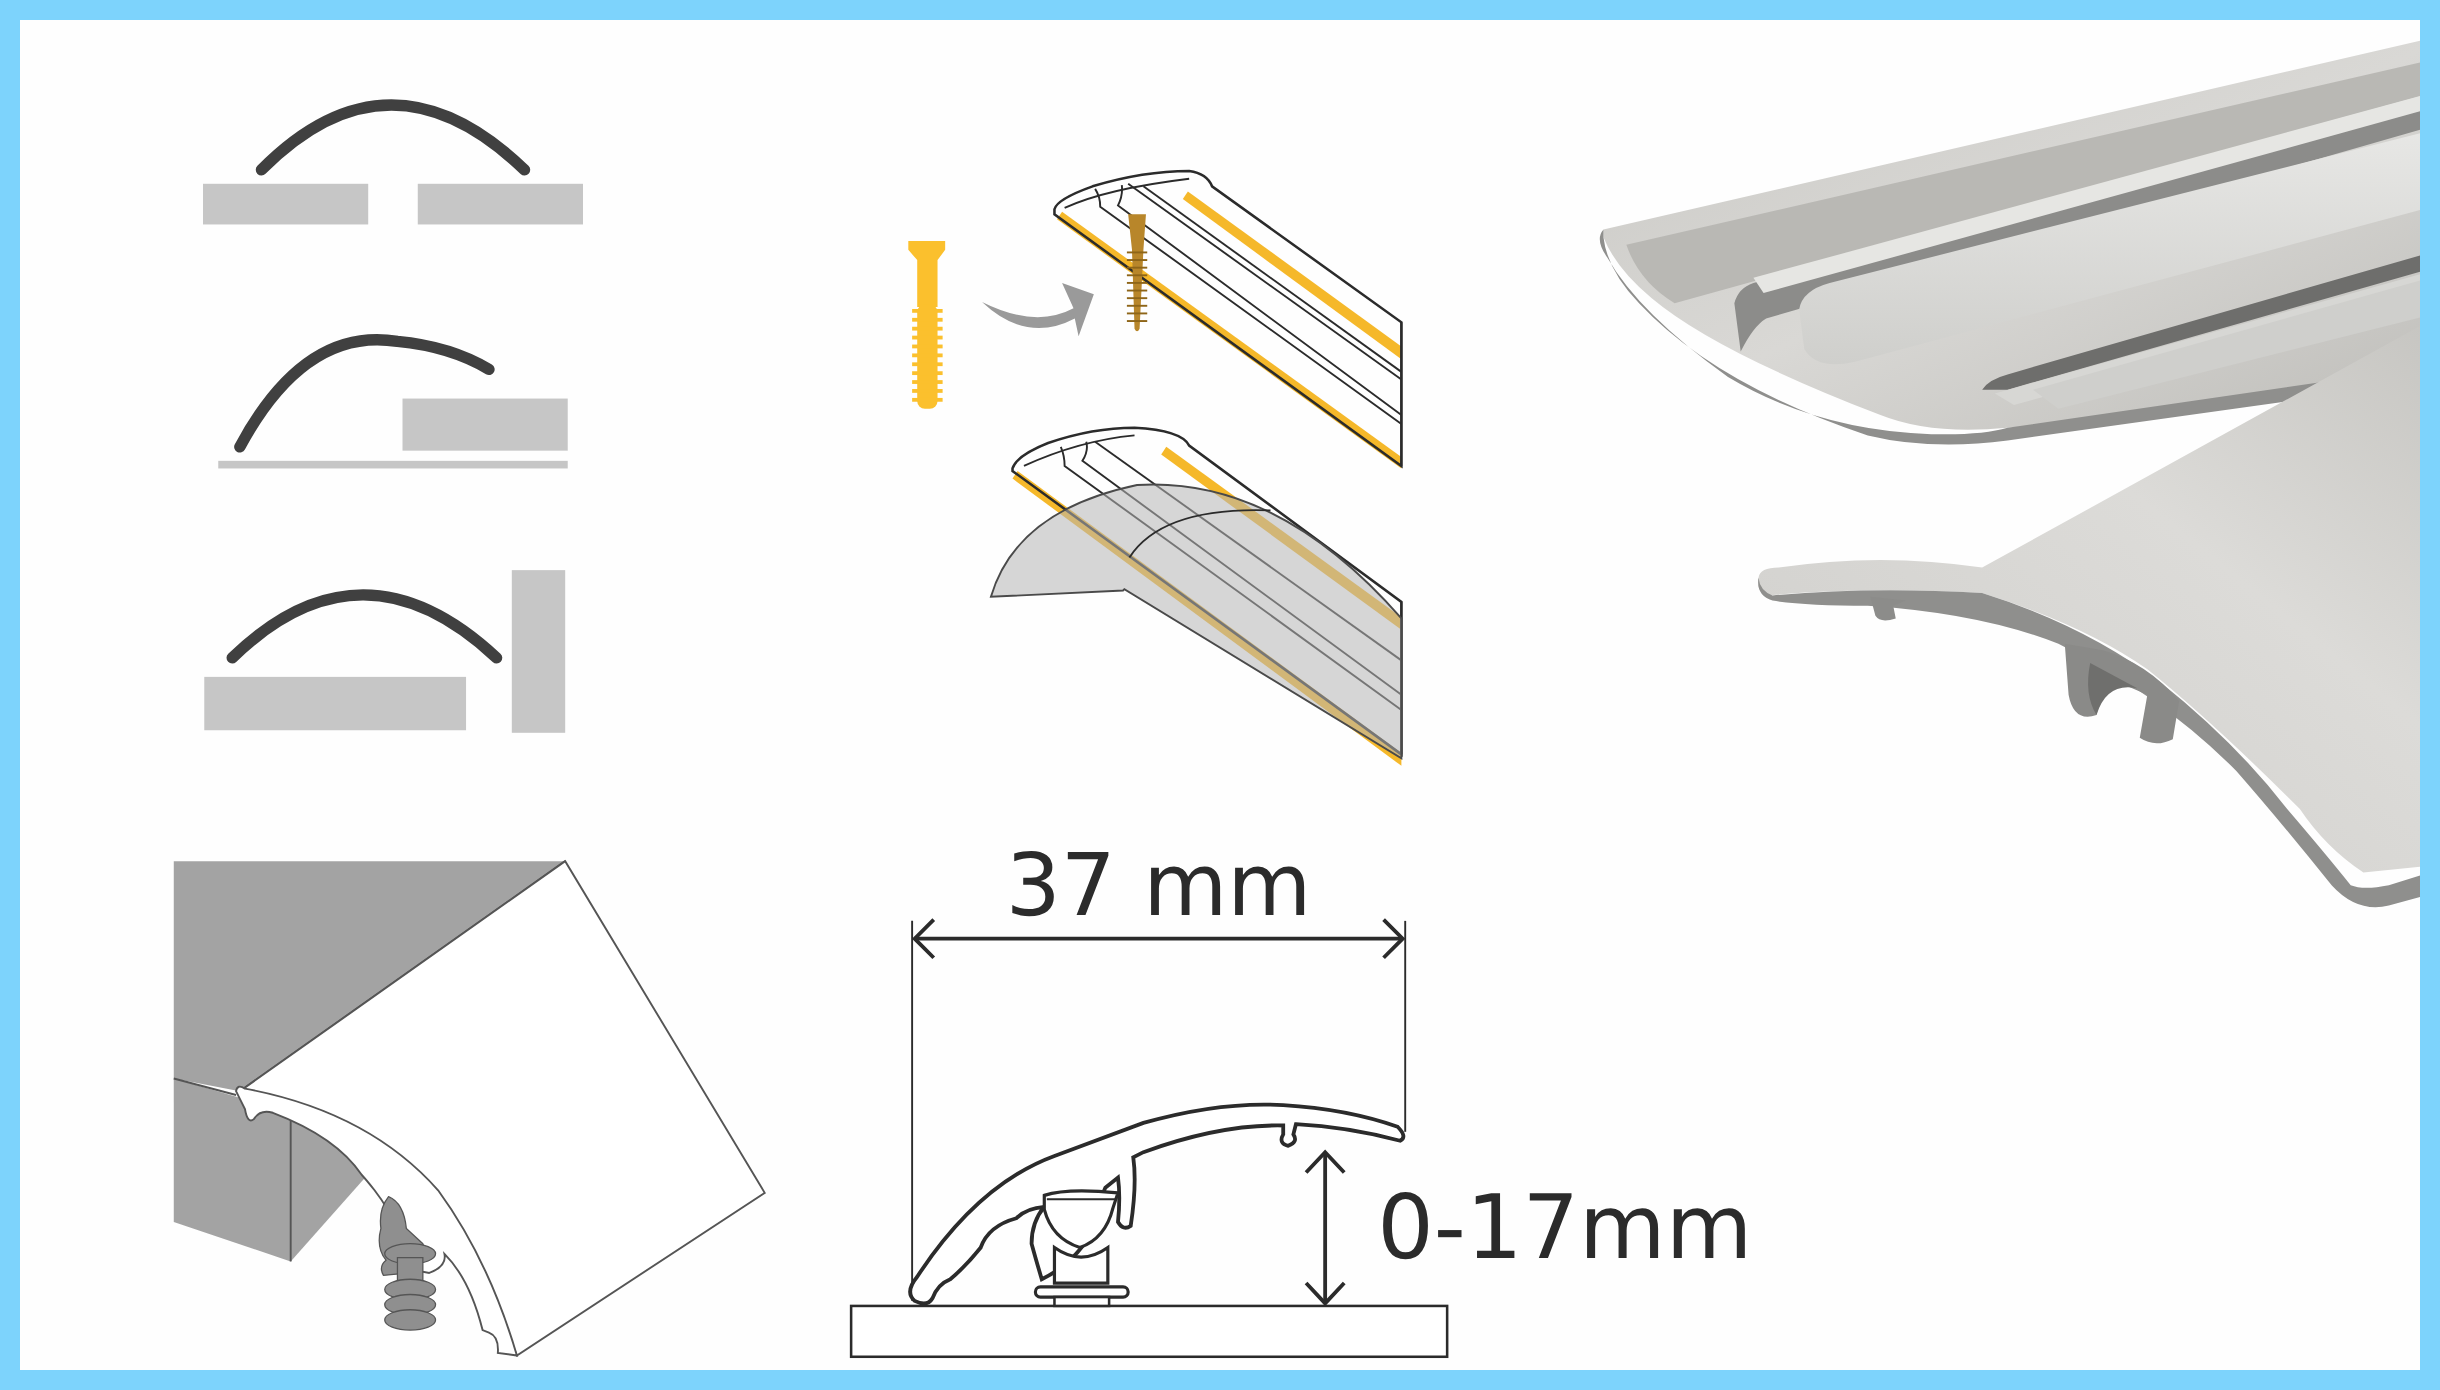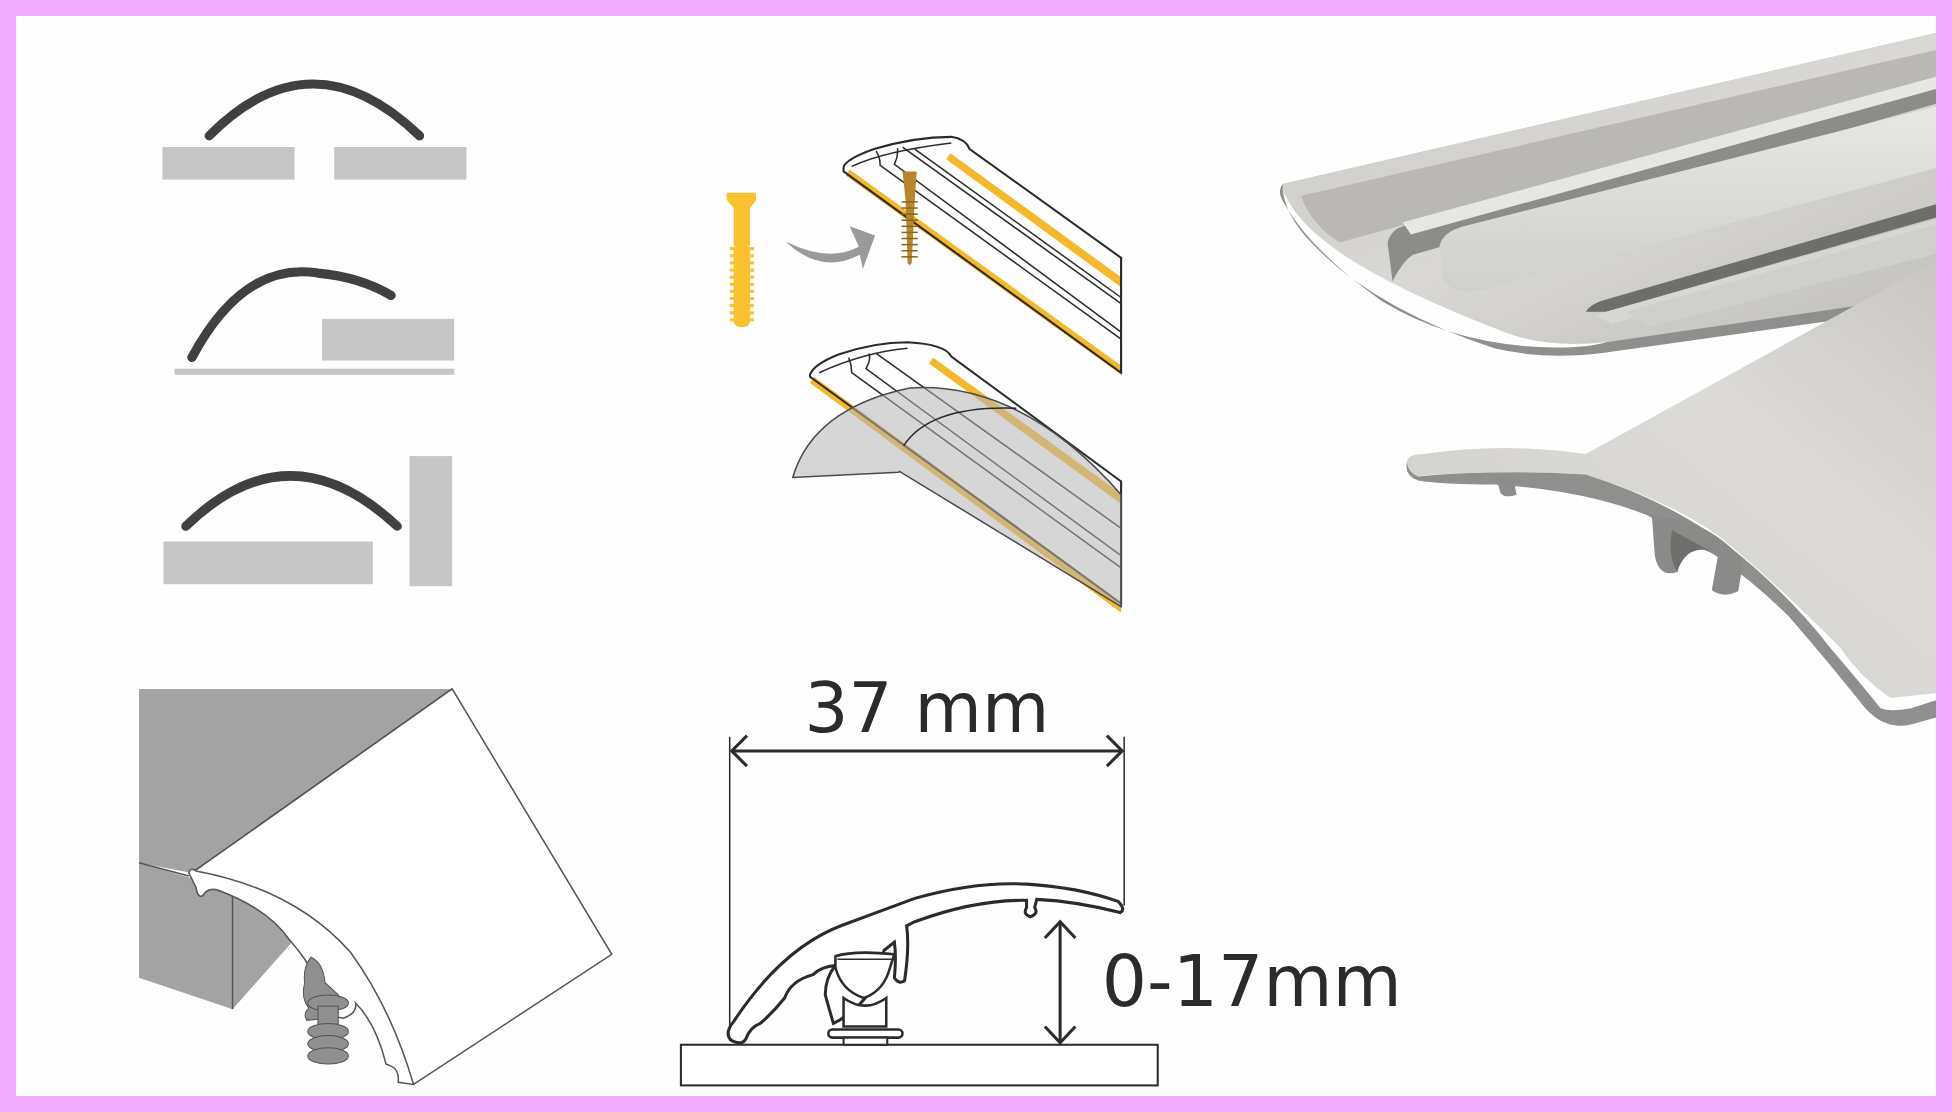--- a/index.html
+++ b/index.html
@@ -1,17 +1,17 @@
 <!DOCTYPE html>
 <html><head>
 <meta charset="utf-8">
 <style>
   html, body { margin: 0; padding: 0; background: #000; }
   body { width: 1952px; height: 1112px; overflow: hidden; position: relative; }
-  #frame { position: absolute; left: 0; top: 0; width: 1952px; height: 1112px; background: #f0abfc; }
+  #frame { position: absolute; left: 0; top: 0; width: 1952px; height: 1112px; background: #7dd3fc; }
   #canvas { position: absolute; left: 16px; top: 16px; width: 1920px; height: 1080px; background: #fefefe; overflow: hidden; }
   svg { position: absolute; left: 0; top: 0; }
   .dim-label { font-family: "DejaVu Sans", sans-serif; fill: #2b2b2b; }
 </style>
 </head>
 <body>
 
 <div id="frame">
   <div id="canvas">
     <svg width="1952" height="1112" viewBox="16 16 1920 1080" xmlns="http://www.w3.org/2000/svg" style="left:-16px;top:-16px;width:1952px;height:1112px;left:0;top:0;">

